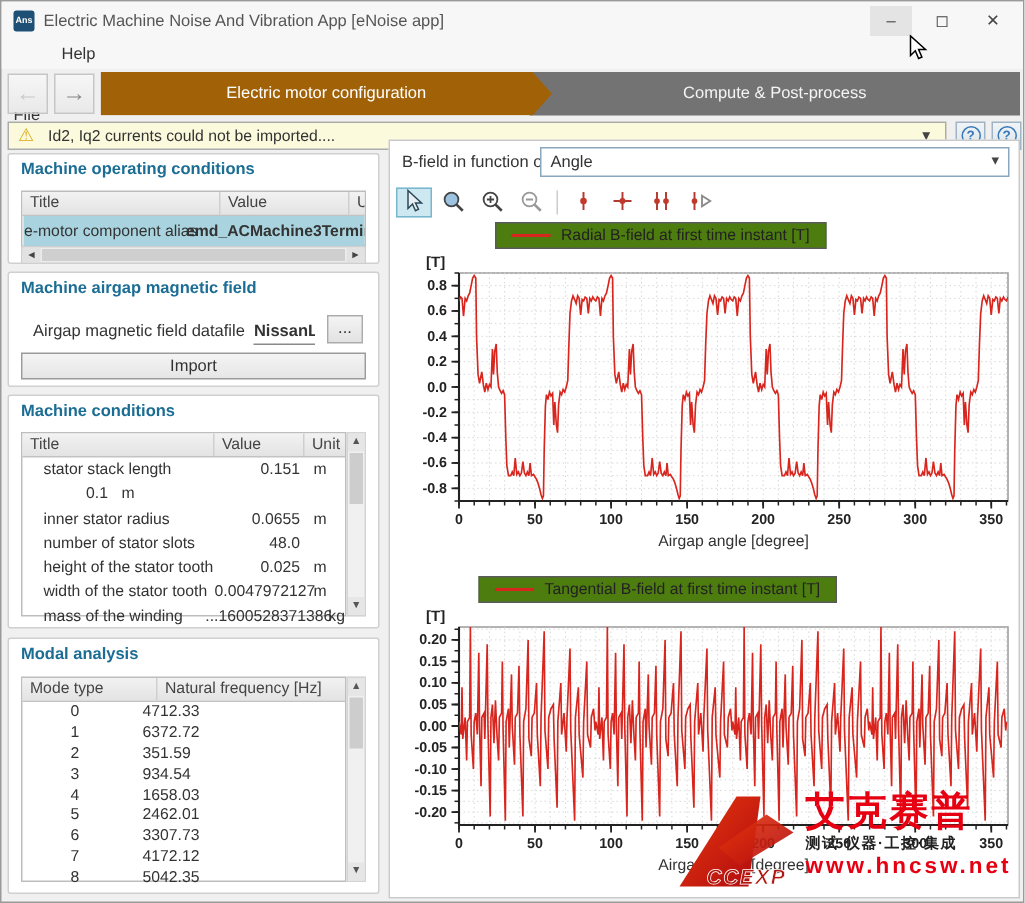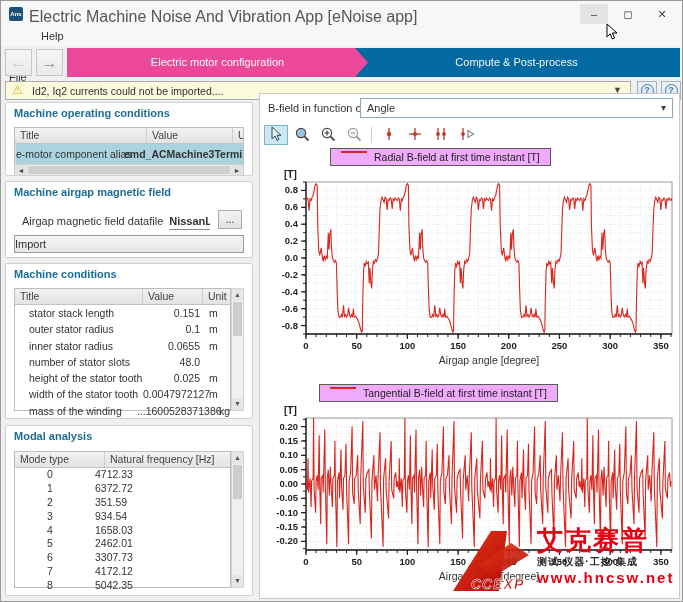--- a/index.html
+++ b/index.html
@@ -5,42 +5,42 @@
   * { margin:0; padding:0; box-sizing:border-box; }
   body { background:#cfcfcf; }
   .app { position:relative; width:683px; height:602px; background:#f0f0f0;
          font-family:"Liberation Sans",sans-serif; font-size:11px; color:#333;
          overflow:hidden; border:1px solid #9a9a9a; }
 
   
   .titlebar { position:absolute; top:0; left:0; right:0; height:26px; background:#f7f7f7; }
   .app-icon { position:absolute; left:8px; top:6px; width:14px; height:14px; background:#1e4f74;
               color:#fff; font-size:6px; font-weight:bold; text-align:center; line-height:14px; border-radius:2px;}
-  .title-text { position:absolute; left:28px; top:7px; color:#555; font-size:16px; }
+  .title-text { position:absolute; left:28px; top:7px; color:#555; font-size:11px; }
   .winbtn { position:absolute; top:3px; width:28px; height:20px; text-align:center; line-height:20px;
             color:#444; font-size:11px; }
   .winbtn.min { right:74px; background:#e4e4e4; }
   .winbtn.max { right:40px; }
   .winbtn.close { right:6px; }
 
   
   .menubar { position:absolute; top:26px; left:0; right:0; height:19px; background:#f7f7f7; }
   .menu-item { position:absolute; top:3px; font-size:11px; color:#333; padding:0 4px; }
   .menu-file { left:4px;margin-top:41px; } .menu-help { left:36px; }
 
   
   .wizardbar { position:absolute; top:47px; left:0; right:0; height:29px; }
   .navbtn { position:absolute; top:1px; width:27px; height:27px; background:linear-gradient(#f6f6f6,#e9e9e9);
             border:1px solid #c6c6c6; text-align:center; line-height:25px; font-size:16px; }
   .navbtn.back { left:4px; color:#c9c9c9; }
   .navbtn.fwd { left:35px; color:#8a8a8a; }
   .step { position:absolute; top:0; height:29px; color:#fff; text-align:center; line-height:29px; font-size:11px; }
-  .step.active { left:66px; width:301px; background:#ec4899; z-index:2;
+  .step.active { left:66px; width:301px; background:#a16207; z-index:2;
        clip-path:polygon(0 0, calc(100% - 13px) 0, 100% 50%, calc(100% - 13px) 100%, 0 100%); }
-  .step.inactive { left:352px; width:327px; background:#0369a1; z-index:1; color:#f4f4f4; }
+  .step.inactive { left:352px; width:327px; background:#737373; z-index:1; color:#f4f4f4; }
 
   
   .warnbar { position:absolute; top:80px; left:4px; width:626px; height:19px; background:#fbfadd;
              border:1px solid #ababab; }
   .warn-icon { position:absolute; left:6px; top:1px; color:#d9a715; font-size:12px; }
   .warn-text { position:absolute; left:26px; top:3px; color:#333; font-size:10.5px; }
   .warn-caret { position:absolute; right:8px; top:3px; color:#444; font-size:9px; }
   .helpbtn { position:absolute; top:80px; width:20px; height:19px; background:linear-gradient(#f0f4f6,#dbe4ea);
              border:1px solid #9fb4c4; text-align:center; }
   .helpbtn.h1 { left:636px; } .helpbtn.h2 { left:660px; }
@@ -73,42 +73,42 @@
 
   
   .airgap-row { position:absolute; left:16px; top:30px; right:42px; height:18px; line-height:18px;
                 display:flex; white-space:nowrap; overflow:hidden; }
   .airgap-value { font-weight:bold; margin-left:6px; border-bottom:1px solid #8a8a8a; }
   .browse-btn { position:absolute; right:10px; top:28px; width:24px; height:19px;
                 background:linear-gradient(#f4f4f4,#e2e2e2); border:1px solid #ababab;
                 text-align:center; line-height:16px; }
   .import-btn { position:absolute; left:8px; right:8px; top:53px; height:18px;
                 background:linear-gradient(#f4f4f4,#e6e6e6); border:1px solid #9b9b9b;
-                line-height:17px; font-size:11px; }
+                text-align:center; line-height:17px; font-size:11px; }
 
   
   .vscroll { position:absolute; width:13px; background:#f0f0f0; border:1px solid #d4d4d4;
              font-size:7px; color:#555; text-align:center; }
   .vs-arrow { height:12px; line-height:12px; background:#e6e6e6; }
   .vs-thumb { height:34px; background:#cdcdcd; margin:1px; }
 
   
   .rpanel { position:absolute; left:258px; top:92px; width:421px; height:506px; background:#fff;
             border:1px solid #c9c9c9; }
   .bfield-label { position:absolute; left:8px; top:8px; font-size:11px; }
   .combo { position:absolute; left:100px; right:6px; top:4px; height:20px; border:1px solid #8aa8bd;
            background:#fff; line-height:18px; padding-left:6px; font-size:11px; }
   .combo-chevron { position:absolute; right:6px; top:0; color:#444; font-size:10px; }
   .plot-toolbar { position:absolute; left:4px; top:30px; height:22px; display:flex; gap:2px; align-items:center; }
   .tool { width:24px; height:20px; display:flex; align-items:center; justify-content:center; border:1px solid transparent; }
   .tool.selected { background:#cde8f1; border-color:#79b7cf; }
   .tool-sep { width:1px; height:16px; background:#ccc; margin:0 3px; }
 
-  .legend { position:absolute; display:inline-flex; gap:7px; border:1px solid #5a5a5a;
-            background:#f0abfc; padding:2px 10px; font-size:10.5px; color:#222; z-index:3; }
+  .legend { position:absolute; display:inline-flex; align-items:center; gap:7px; border:1px solid #5a5a5a;
+            background:#4d7c0f; padding:2px 10px; font-size:10.5px; color:#222; z-index:3; }
   .legend-line { width:26px; height:0; border-top:2px solid #d8251d; }
   .legend1 { left:70px; top:54px; }
   .legend2 { left:59px; top:290px; }
   .chart-svg { position:absolute; left:2px; }
   #chart-0 { top:72px; }
   #chart-1 { top:308px; }
 
   
   .watermark { position:absolute; left:448px; top:524px; width:235px; height:76px; z-index:9;
                pointer-events:none; display:flex; }
@@ -202,21 +202,20 @@
         <div style="width:60px">Value</div>
         <div style="flex:1;border-right:none">Unit</div>
       </div>
       <div id="params-rows">
           <div class="trow" style="height: 16.3px; line-height: 16.3px; font-size: 10.5px;">
             <div style="width:128px;padding-left:14px;overflow:hidden">stator stack length</div>
             <div style="width:60px;text-align:right;padding-right:3px">0.151</div>
             <div style="flex:1;padding-left:6px">m</div>
           </div>
           <div class="trow" style="height: 16.3px; line-height: 16.3px; font-size: 10.5px;">
-            <div style="width:128px;padding-left:14px;overflow:hidden">outer stator radius</div>
             <div style="width:60px;text-align:right;padding-right:3px">0.1</div>
             <div style="flex:1;padding-left:6px">m</div>
           </div>
           <div class="trow" style="height: 16.3px; line-height: 16.3px; font-size: 10.5px;">
             <div style="width:128px;padding-left:14px;overflow:hidden">inner stator radius</div>
             <div style="width:60px;text-align:right;padding-right:3px">0.0655</div>
             <div style="flex:1;padding-left:6px">m</div>
           </div>
           <div class="trow" style="height: 16.3px; line-height: 16.3px; font-size: 10.5px;">
             <div style="width:128px;padding-left:14px;overflow:hidden">number of stator slots</div>

